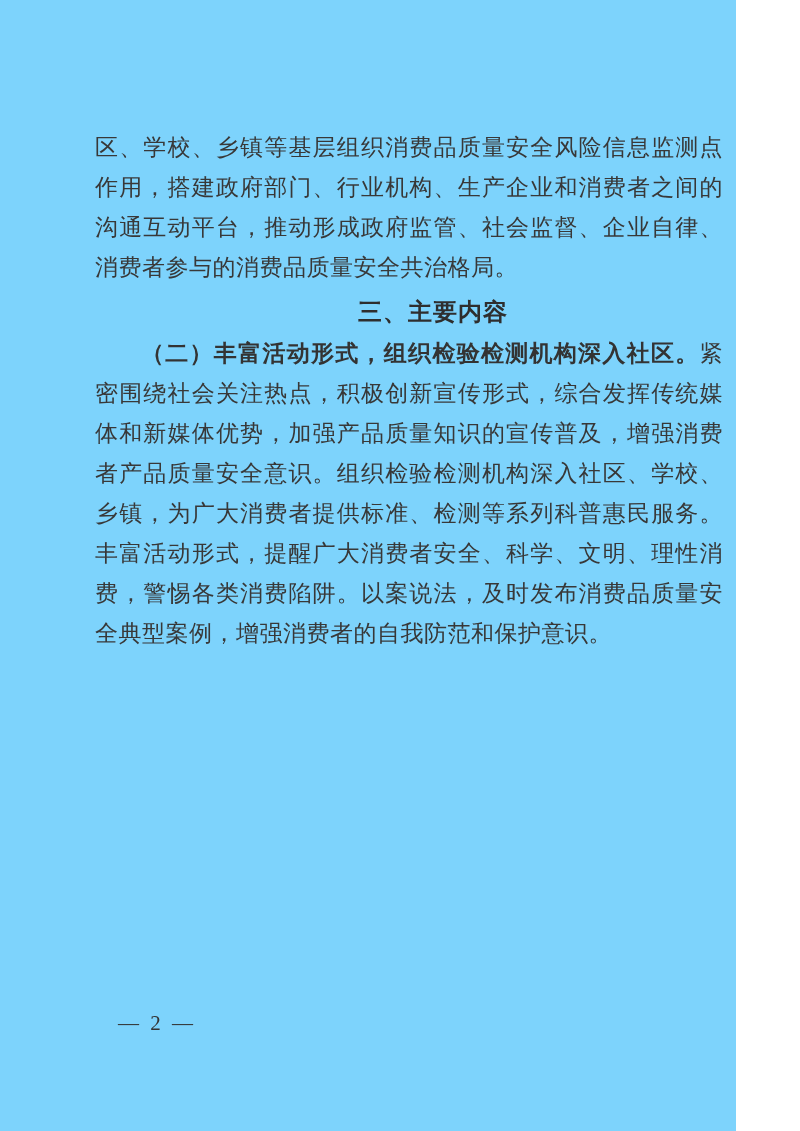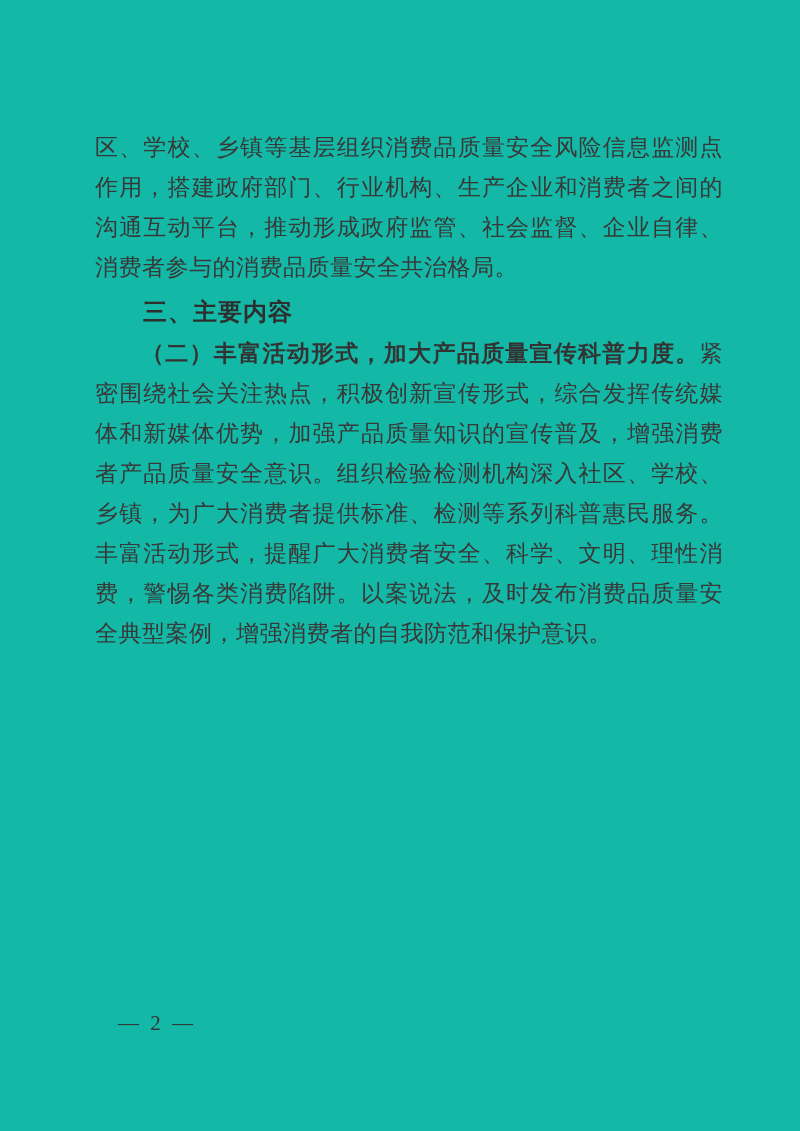--- a/index.html
+++ b/index.html
@@ -2,23 +2,23 @@
 <html lang="zh"><head>
 <meta charset="utf-8">
 <style>
   html, body {
     margin: 0;
     padding: 0;
     background: #ffffff;
   }
   .page {
     position: relative;
-    width: 800px;
+    width: 736px;
     height: 1131px;
-    background: #14b8a6;
+    background: #7dd3fc;
     overflow: hidden;
     font-family: "Liberation Serif", "DejaVu Serif", serif;
     color: #383838;
   }
   .text-block {
     position: absolute;
     left: 95px;
     top: 128px;
     width: 628px;
   }
@@ -35,20 +35,21 @@
   }
   .section-heading {
     margin: 3px 0 2px 0;
     font-size: 24px;
     line-height: 41px;
     font-weight: bold;
     font-family: "Liberation Sans", "DejaVu Sans", sans-serif;
     text-indent: 2em;
     letter-spacing: 1px;
     color: #2e2e2e;
+    text-align: center;
   }
   .lead {
     font-weight: 600;
     color: #333333;
   }
   .page-number {
     position: absolute;
     left: 118px;
     top: 1008px;
     font-size: 21px;
@@ -61,18 +62,18 @@
 <body>
 
 <div class="page">
   <div class="text-block">
 
     <p class="para">区、学校、乡镇等基层组织消费品质量安全风险信息监测点作用，搭建政府部门、行业机构、生产企业和消费者之间的沟通互动平台，推动形成政府监管、社会监督、企业自律、消费者参与的消费品质量安全共治格局。</p>
 
     <h2 class="section-heading">三、主要内容</h2>
 
 
-    <p class="para subsection"><span class="lead">（二）丰富活动形式，加大产品质量宣传科普力度。</span><span>紧密围绕社会关注热点，积极创新宣传形式，综合发挥传统媒体和新媒体优势，加强产品质量知识的宣传普及，增强消费者产品质量安全意识。组织检验检测机构深入社区、学校、乡镇，为广大消费者提供标准、检测等系列科普惠民服务。丰富活动形式，提醒广大消费者安全、科学、文明、理性消费，警惕各类消费陷阱。以案说法，及时发布消费品质量安全典型案例，增强消费者的自我防范和保护意识。</span></p>
+    <p class="para subsection"><span class="lead">（二）丰富活动形式，组织检验检测机构深入社区。</span><span>紧密围绕社会关注热点，积极创新宣传形式，综合发挥传统媒体和新媒体优势，加强产品质量知识的宣传普及，增强消费者产品质量安全意识。组织检验检测机构深入社区、学校、乡镇，为广大消费者提供标准、检测等系列科普惠民服务。丰富活动形式，提醒广大消费者安全、科学、文明、理性消费，警惕各类消费陷阱。以案说法，及时发布消费品质量安全典型案例，增强消费者的自我防范和保护意识。</span></p>
 
   </div>
 
   <div class="page-number">— 2 —</div>
 </div>
 
 </body></html>

